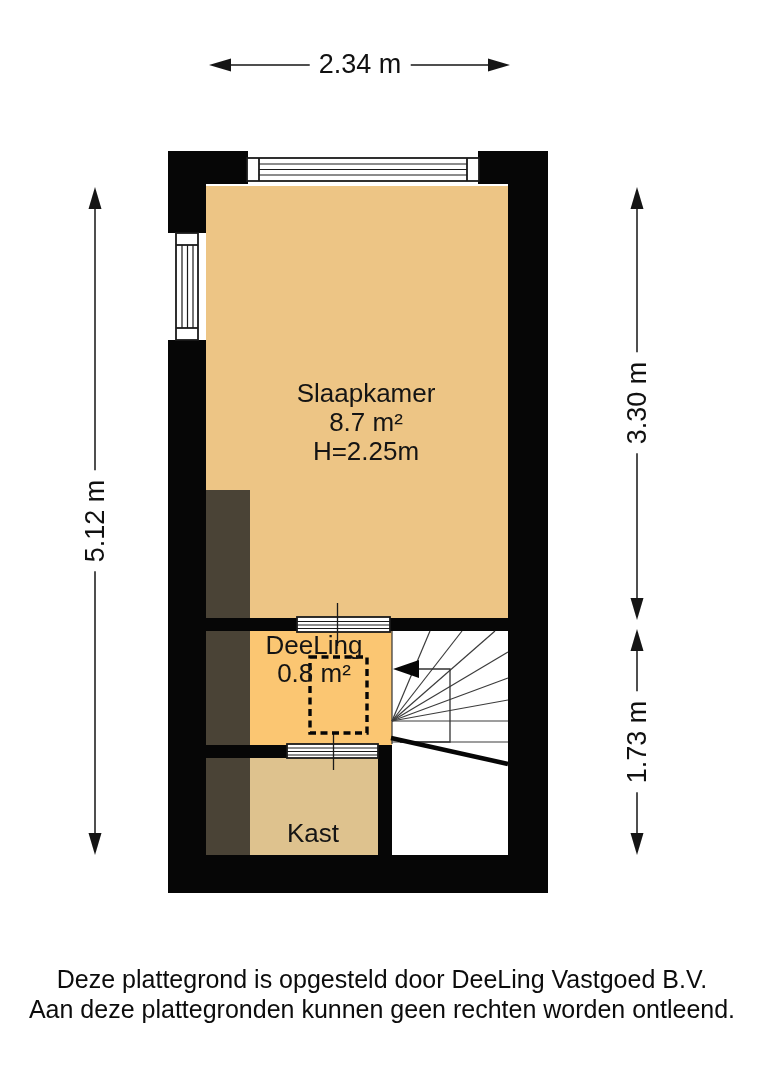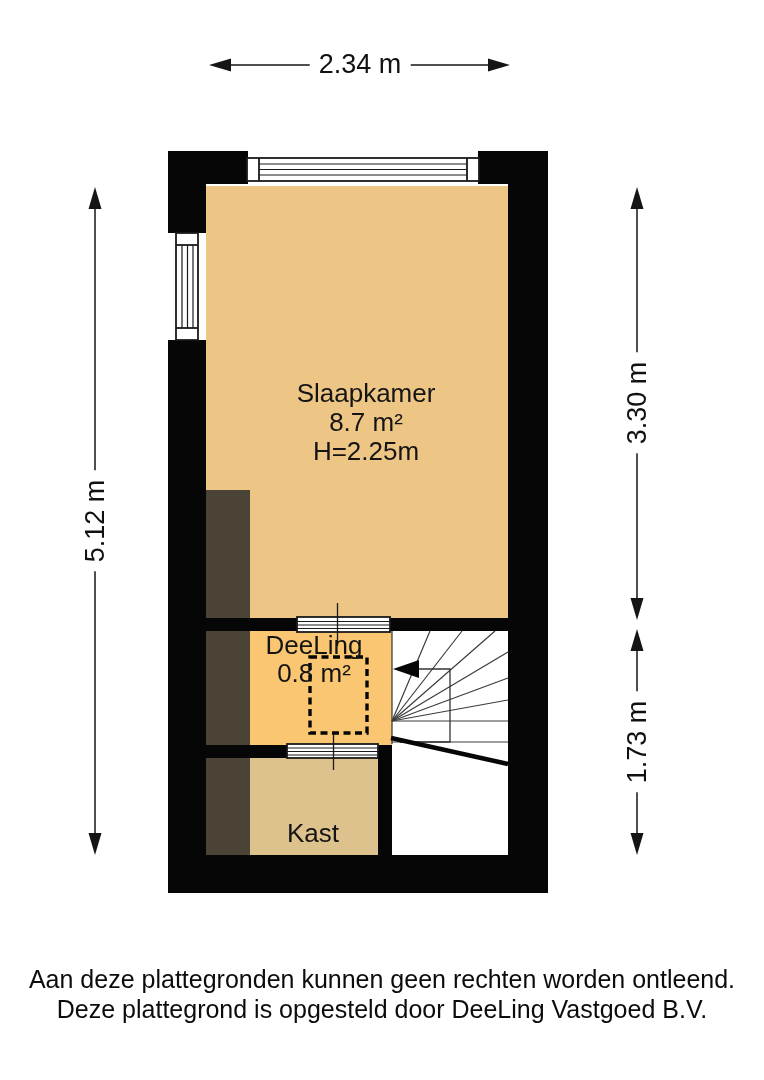--- a/index.html
+++ b/index.html
@@ -165,17 +165,17 @@
   <div class="label" style="left:314px; top:659px; line-height:28px;">
     <div>DeeLing</div>
     <div>0.8 m²</div>
   </div>
 
   <div class="label" style="left:313px; top:833px;">
     <div>Kast</div>
   </div>
 
   <div class="footer">
+    <div>Deze plattegrond is opgesteld door DeeLing Vastgoed B.V.</div>
     <div>Aan deze plattegronden kunnen geen rechten worden ontleend.</div>
-    <div>Deze plattegrond is opgesteld door DeeLing Vastgoed B.V.</div>
   </div>
 
 </div>
 
 </body></html>

